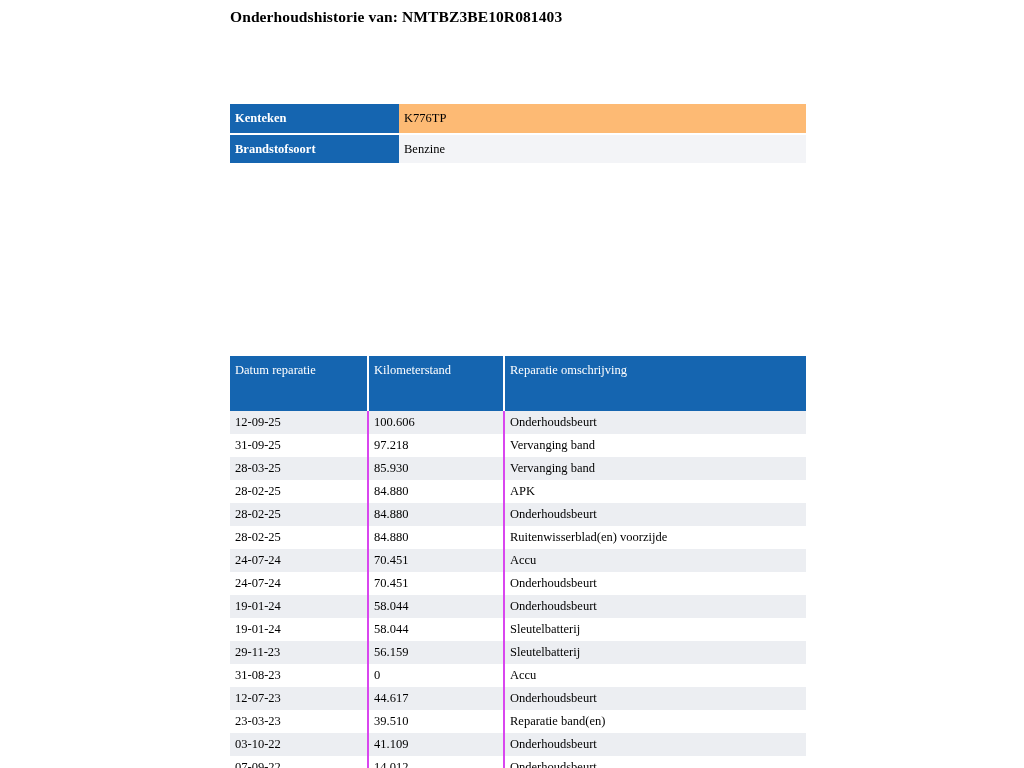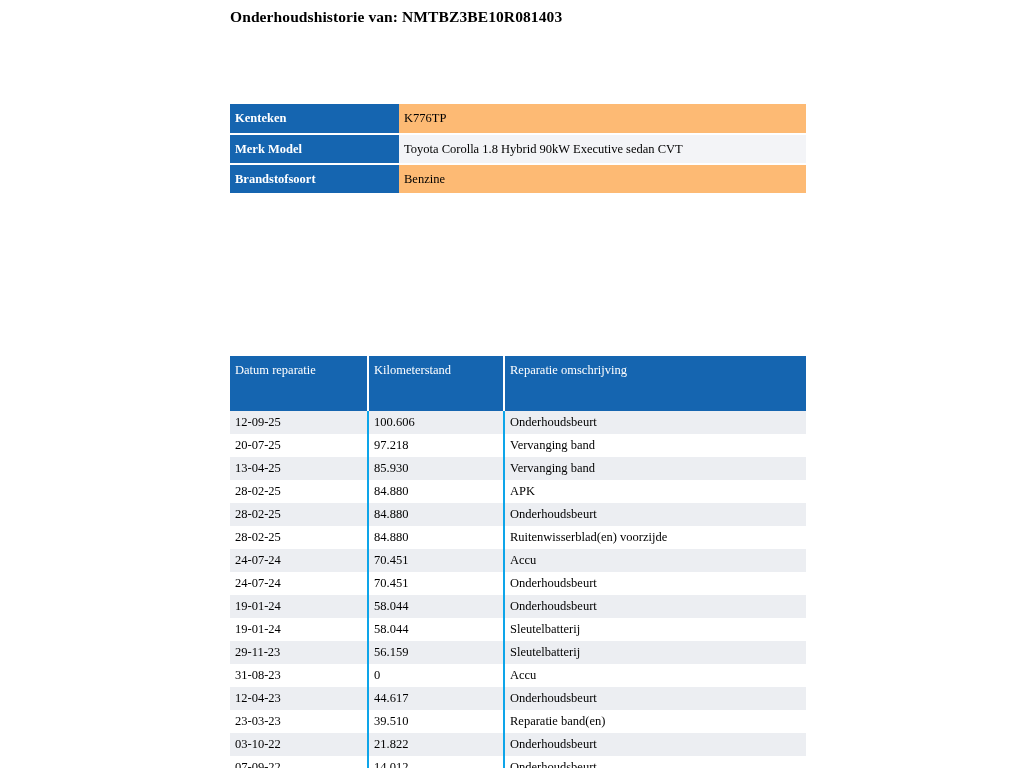--- a/index.html
+++ b/index.html
@@ -96,21 +96,21 @@
   .history-table col.c-date { width: 138px; }
   .history-table col.c-km   { width: 136px; }
   .history-table col.c-desc { width: 302px; }
 
   .history-table tbody td {
     padding: 2px 0 2px 5px;
     height: 19px;
     vertical-align: middle;
     font-size: 12.5px;
     color: #000;
-    border-right: 2px solid #0ea5e9;
+    border-right: 2px solid #d946ef;
     background: #ffffff;
   }
   .history-table tbody td:last-child {
     border-right: none;
   }
   .history-table tbody tr:nth-child(odd) td {
     background: #eceef2;
   }
   .history-table tbody tr:nth-child(even) td {
     background: #ffffff;
@@ -121,24 +121,20 @@
 
 <div class="page">
 
   <div class="doc-title">Onderhoudshistorie van: NMTBZ3BE10R081403</div>
 
   <table class="vehicle-table">
     <tbody>
       <tr>
         <th>Kenteken</th>
         <td>K776TP</td>
-      </tr>
-      <tr>
-        <th>Merk Model</th>
-        <td>Toyota Corolla 1.8 Hybrid 90kW Executive sedan CVT</td>
       </tr>
       <tr>
         <th>Brandstofsoort</th>
         <td>Benzine</td>
       </tr>
     </tbody>
   </table>
 
   <table class="history-table">
     <colgroup>
@@ -153,26 +149,26 @@
         <th>Reparatie omschrijving</th>
       </tr>
     </thead>
     <tbody id="history-body">
         <tr>
           <td>12-09-25</td>
           <td>100.606</td>
           <td>Onderhoudsbeurt</td>
         </tr>
         <tr>
-          <td>20-07-25</td>
+          <td>31-09-25</td>
           <td>97.218</td>
           <td>Vervanging band</td>
         </tr>
         <tr>
-          <td>13-04-25</td>
+          <td>28-03-25</td>
           <td>85.930</td>
           <td>Vervanging band</td>
         </tr>
         <tr>
           <td>28-02-25</td>
           <td>84.880</td>
           <td>APK</td>
         </tr>
         <tr>
           <td>28-02-25</td>
@@ -208,32 +204,32 @@
           <td>29-11-23</td>
           <td>56.159</td>
           <td>Sleutelbatterij</td>
         </tr>
         <tr>
           <td>31-08-23</td>
           <td>0</td>
           <td>Accu</td>
         </tr>
         <tr>
-          <td>12-04-23</td>
+          <td>12-07-23</td>
           <td>44.617</td>
           <td>Onderhoudsbeurt</td>
         </tr>
         <tr>
           <td>23-03-23</td>
           <td>39.510</td>
           <td>Reparatie band(en)</td>
         </tr>
         <tr>
           <td>03-10-22</td>
-          <td>21.822</td>
+          <td>41.109</td>
           <td>Onderhoudsbeurt</td>
         </tr>
         <tr>
           <td>07-09-22</td>
           <td>14.012</td>
           <td>Onderhoudsbeurt</td>
         </tr>
       </tbody>
   </table>
 

